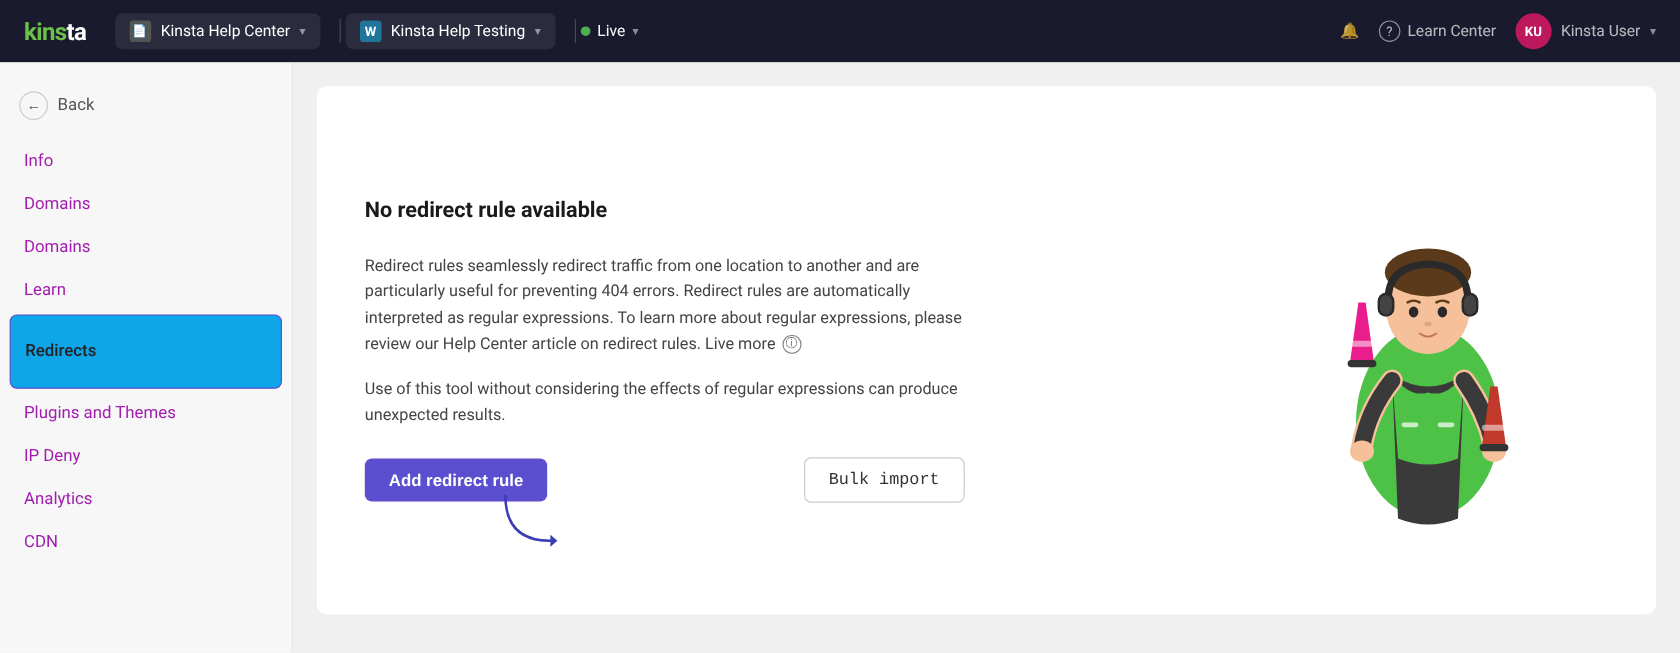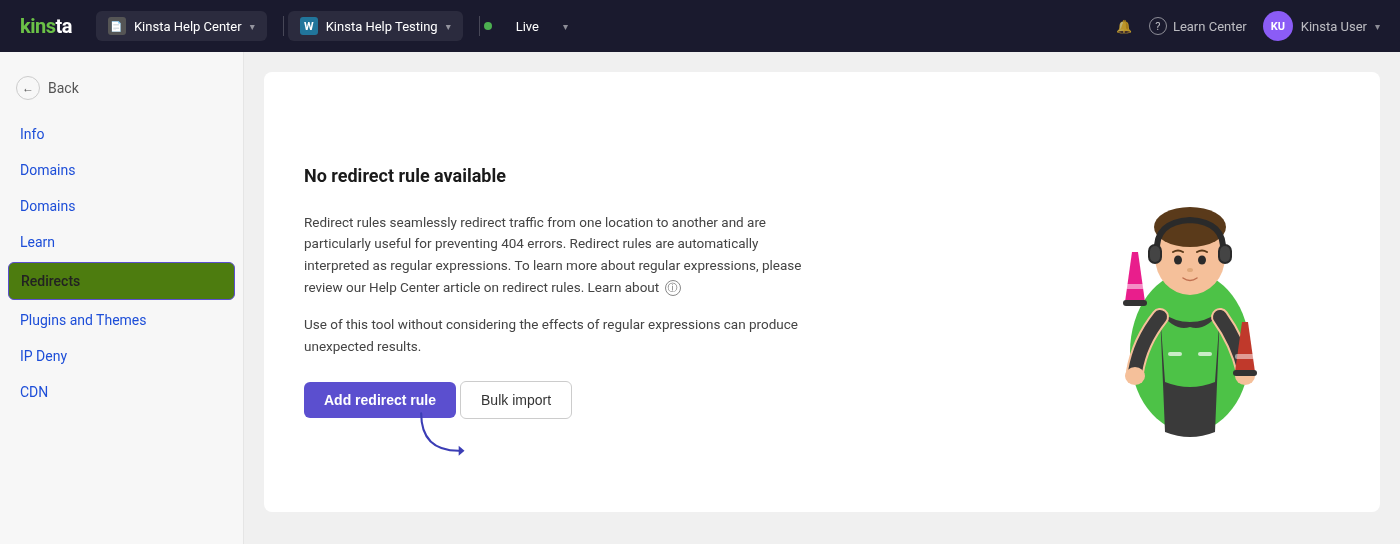--- a/index.html
+++ b/index.html
@@ -66,38 +66,38 @@
     .status-dot {
       width: 8px;
       height: 8px;
       background: #4caf50;
       border-radius: 50%;
       display: inline-block;
     }
     .live-badge {
       display: flex;
       align-items: center;
-      gap: 24px;
+      gap: 6px;
       font-size: 13px;
       color: #fff;
       cursor: pointer;
     }
     .topnav-icon-btn {
       color: rgba(255,255,255,0.7);
       cursor: pointer;
       font-size: 16px;
       display: flex;
       align-items: center;
       gap: 6px;
       font-size: 13px;
     }
     .user-avatar {
       width: 30px;
       height: 30px;
-      background: #8b5cf6;
+      background: #be185d;
       border-radius: 50%;
       display: flex;
       align-items: center;
       justify-content: center;
       font-size: 11px;
       font-weight: 700;
       color: #fff;
     }
     .chevron {
       font-size: 10px;
@@ -137,32 +137,32 @@
       justify-content: center;
       font-size: 12px;
       color: #555;
     }
     .sidebar-nav {
       list-style: none;
     }
     .sidebar-nav li {
       padding: 10px 20px;
       font-size: 14px;
-      color: #1d4ed8;
+      color: #a21caf;
       cursor: pointer;
       border-radius: 0;
     }
     .sidebar-nav li.active {
-      background: #4d7c0f;
+      background: #0ea5e9;
       border: 1.5px solid #5b4fcf;
       border-radius: 6px;
       color: #222;
       font-weight: 500;
       margin: 2px 8px;
-      padding: 10px 12px;
+      padding: 22px 12px;
     }
 
     
     .content-area {
       flex: 1;
       background: #f0f0f0;
       padding: 20px;
       display: flex;
       align-items: flex-start;
     }
@@ -213,40 +213,42 @@
       font-size: 13.5px;
       color: #444;
       line-height: 1.6;
       margin-bottom: 24px;
     }
     .btn-row {
       display: flex;
       gap: 4px;
       align-items: center;
       position: relative;
+      justify-content: space-between;
     }
     .btn-primary {
       background: #5b4fcf;
       color: #fff;
       border: none;
       border-radius: 6px;
       padding: 10px 20px;
       font-size: 14px;
       font-weight: 600;
       cursor: pointer;
     }
     .btn-secondary {
       background: #fff;
       color: #333;
       border: 1.5px solid #ccc;
       border-radius: 6px;
       padding: 10px 20px;
       font-size: 14px;
       font-weight: 500;
       cursor: pointer;
+      font-family: Liberation Mono, monospace;
     }
     
     .arrow-annotation {
       position: absolute;
       left: 108px;
       top: 28px;
       width: 60px;
       height: 50px;
     }
 
@@ -331,34 +333,37 @@
       <li class="active">
         <span>Redirects</span>
       </li>
       <li>
         <span>Plugins and Themes</span>
       </li>
       <li>
         <span>IP Deny</span>
       </li>
       <li>
+        <span>Analytics</span>
+      </li>
+      <li>
         <span>CDN</span>
       </li>
     </ul>
   </aside>
 
   <main class="content-area">
     <div class="content-card">
 
       <div class="content-left">
         <h1 class="content-title">No redirect rule available</h1>
         <p class="content-desc">
           <span>Redirect rules seamlessly redirect traffic from one location to another and are particularly useful for preventing 404 errors. Redirect rules are automatically interpreted as regular expressions. To learn more about regular expressions, please review our Help Center article on redirect rules.</span>
           <span class="learn-more">
-            <span>Learn about</span>
+            <span>Live more</span>
             <span class="learn-more-icon">ⓘ</span>
           </span>
         </p>
         <p class="content-warning">Use of this tool without considering the effects of regular expressions can produce unexpected results.</p>
 
         <div class="btn-row">
           <button class="btn-primary">Add redirect rule</button>
           <button class="btn-secondary">Bulk import</button>
 
           <svg class="arrow-annotation" viewBox="0 0 70 60" xmlns="http://www.w3.org/2000/svg">

